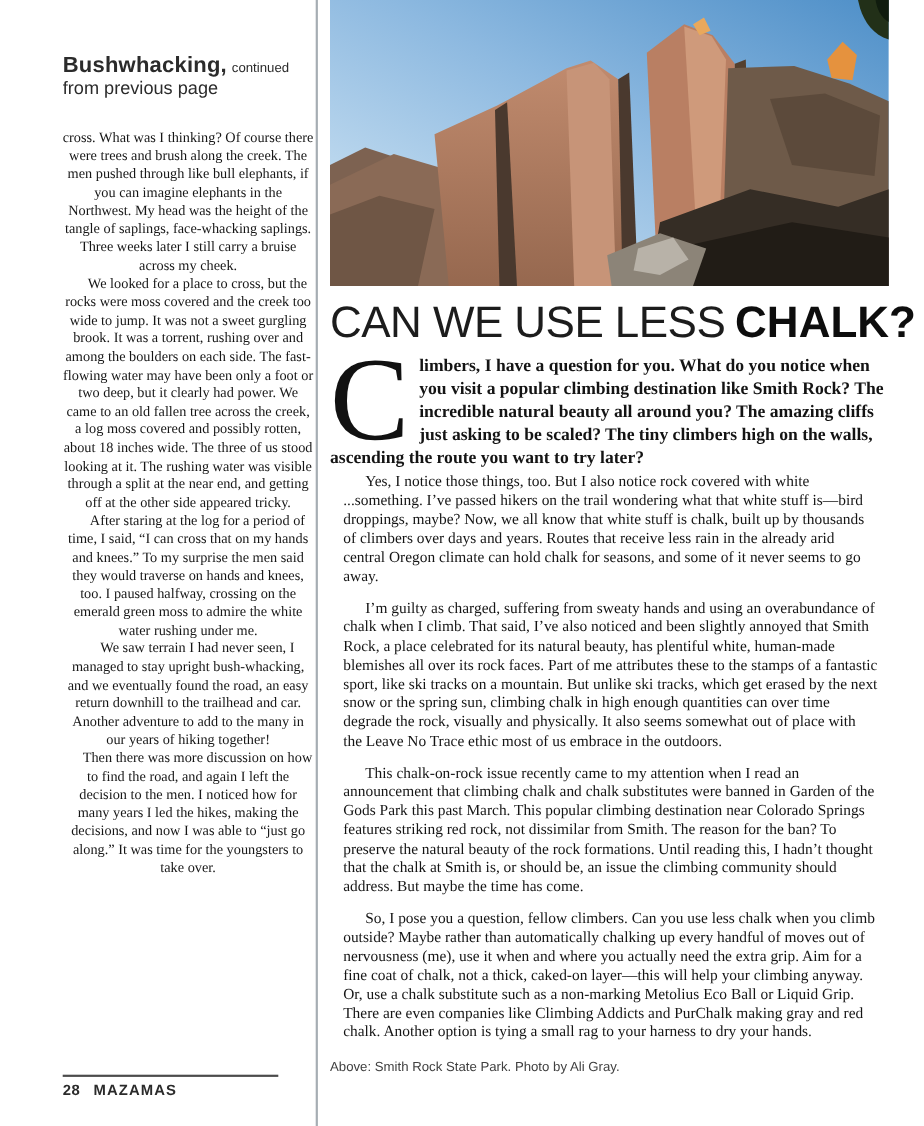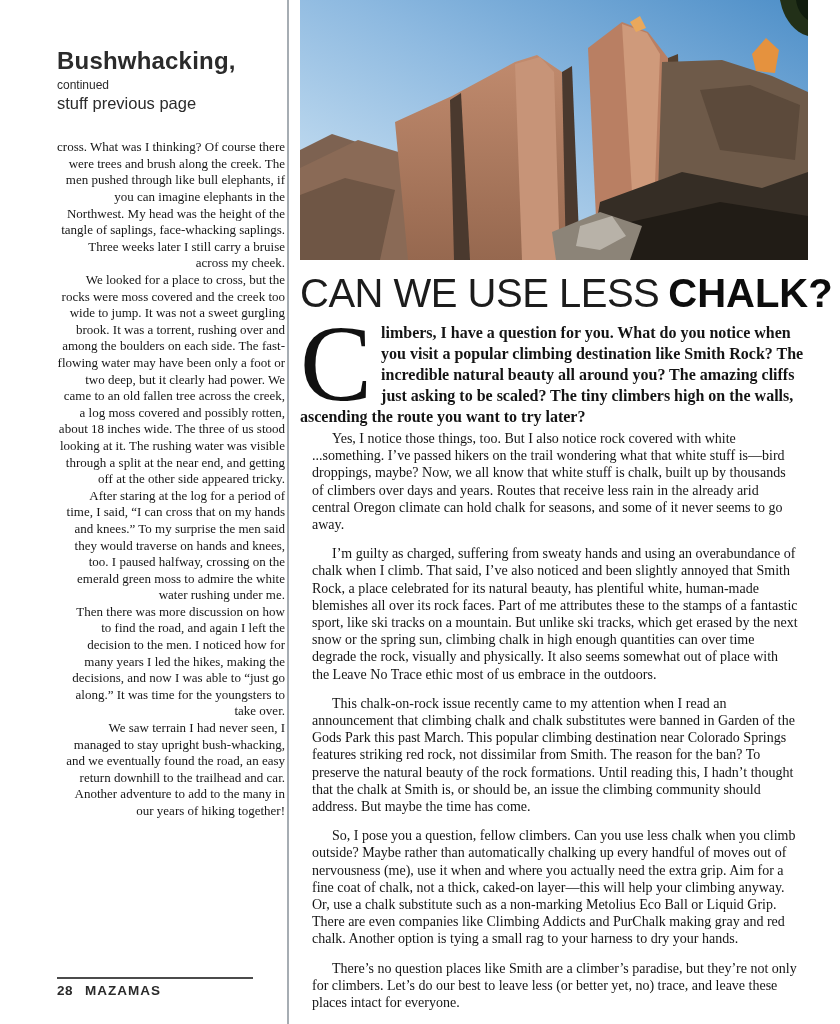--- a/index.html
+++ b/index.html
@@ -5,24 +5,24 @@
   html,body{margin:0;padding:0;background:#ffffff;}
   .page{position:relative;width:840px;height:1024px;background:#ffffff;overflow:hidden;
         font-family:"Liberation Serif", serif;color:#1a1a1a;}
 
   
   .divider{position:absolute;left:287px;top:0;width:2px;height:1024px;background:#a6adb3;}
 
   
   .left-col{position:absolute;left:57px;top:48px;width:228px;}
   .bw-head{font-family:"Liberation Sans", sans-serif;color:#2b2b2b;line-height:1.12;}
-  .bw-title{font-size:24px;font-weight:bold;letter-spacing:.2px;}
+  .bw-title{font-size:20px;font-weight:bold;letter-spacing:.2px;}
   .bw-cont{font-size:12px;font-weight:normal;}
   .bw-sub{font-family:"Liberation Sans", sans-serif;font-size:16.5px;color:#2b2b2b;margin-top:1px;}
-  .lc-body{margin-top:27px;font-size:13px;line-height:16.6px;color:#161616;text-align:right;}
+  .lc-body{margin-top:27px;font-size:13px;line-height:16.6px;color:#161616;text-align:center;}
   .lc-body p{margin:0;}
   .lc-body p.indent{text-indent:17px;}
 
   
   .right-col{position:absolute;left:300px;top:0;width:510px;}
   .photo{margin:0;width:508px;height:260px;display:block;}
   .photo svg{display:block;}
   .headline{margin:13px 0 0 0;font-family:"Liberation Sans", sans-serif;font-weight:normal;
             font-size:40px;line-height:1;color:#1c1c1c;letter-spacing:-.5px;white-space:nowrap;}
   .headline .hl-bold{font-weight:800;color:#0d0d0d;margin-left:9px;letter-spacing:0;}
@@ -44,28 +44,28 @@
 <body>
 
 <div class="page">
 
   <div class="divider"></div>
 
   <aside class="left-col">
     <div class="bw-head">
       <span class="bw-title">Bushwhacking,</span>
       <span class="bw-cont">continued</span>
-      <div class="bw-sub">stuff previous page</div>
+      <div class="bw-sub">from previous page</div>
     </div>
     <div class="lc-body">
       <p>cross. What was I thinking? Of course there were trees and brush along the creek. The men pushed through like bull elephants, if you can imagine elephants in the Northwest. My head was the height of the tangle of saplings, face-whacking saplings. Three weeks later I still carry a bruise across my cheek.</p>
       <p class="indent">We looked for a place to cross, but the rocks were moss covered and the creek too wide to jump. It was not a sweet gurgling brook. It was a torrent, rushing over and among the boulders on each side. The fast-flowing water may have been only a foot or two deep, but it clearly had power. We came to an old fallen tree across the creek, a log moss covered and possibly rotten, about 18 inches wide. The three of us stood looking at it. The rushing water was visible through a split at the near end, and getting off at the other side appeared tricky.</p>
       <p class="indent">After staring at the log for a period of time, I said, “I can cross that on my hands and knees.” To my surprise the men said they would traverse on hands and knees, too. I paused halfway, crossing on the emerald green moss to admire the white water rushing under me.</p>
+      <p class="indent">We saw terrain I had never seen, I managed to stay upright bush-whacking, and we eventually found the road, an easy return downhill to the trailhead and car. Another adventure to add to the many in our years of hiking together!</p>
       <p class="indent">Then there was more discussion on how to find the road, and again I left the decision to the men. I noticed how for many years I led the hikes, making the decisions, and now I was able to “just go along.” It was time for the youngsters to take over.</p>
-      <p class="indent">We saw terrain I had never seen, I managed to stay upright bush-whacking, and we eventually found the road, an easy return downhill to the trailhead and car. Another adventure to add to the many in our years of hiking together!</p>
     </div>
   </aside>
 
   <main class="right-col">
 
     <figure class="photo">
       <svg width="508" height="260" viewBox="0 0 508 260" xmlns="http://www.w3.org/2000/svg">
         <defs>
           <linearGradient id="sky" x1="0" y1="1" x2="1" y2="0">
             <stop offset="0" stop-color="#d6e9f6"></stop>
@@ -114,21 +114,20 @@
 
     <h1 class="headline"><span class="hl-light">CAN WE USE LESS</span><span class="hl-bold">CHALK?</span></h1>
 
 
     <p class="intro"><span class="dropcap">C</span><span>limbers, I have a question for you. What do you notice when you visit a popular climbing destination like Smith Rock? The incredible natural beauty all around you? The amazing cliffs just asking to be scaled? The tiny climbers high on the walls, ascending the route you want to try later?</span></p>
 
     <p class="par first">Yes, I notice those things, too. But I also notice rock covered with white ...something. I’ve passed hikers on the trail wondering what that white stuff is—bird droppings, maybe? Now, we all know that white stuff is chalk, built up by thousands of climbers over days and years. Routes that receive less rain in the already arid central Oregon climate can hold chalk for seasons, and some of it never seems to go away.</p>
     <p class="par">I’m guilty as charged, suffering from sweaty hands and using an overabundance of chalk when I climb. That said, I’ve also noticed and been slightly annoyed that Smith Rock, a place celebrated for its natural beauty, has plentiful white, human-made blemishes all over its rock faces. Part of me attributes these to the stamps of a fantastic sport, like ski tracks on a mountain. But unlike ski tracks, which get erased by the next snow or the spring sun, climbing chalk in high enough quantities can over time degrade the rock, visually and physically. It also seems somewhat out of place with the Leave No Trace ethic most of us embrace in the outdoors.</p>
     <p class="par">This chalk-on-rock issue recently came to my attention when I read an announcement that climbing chalk and chalk substitutes were banned in Garden of the Gods Park this past March. This popular climbing destination near Colorado Springs features striking red rock, not dissimilar from Smith. The reason for the ban? To preserve the natural beauty of the rock formations. Until reading this, I hadn’t thought that the chalk at Smith is, or should be, an issue the climbing community should address. But maybe the time has come.</p>
     <p class="par">So, I pose you a question, fellow climbers. Can you use less chalk when you climb outside? Maybe rather than automatically chalking up every handful of moves out of nervousness (me), use it when and where you actually need the extra grip. Aim for a fine coat of chalk, not a thick, caked-on layer—this will help your climbing anyway. Or, use a chalk substitute such as a non-marking Metolius Eco Ball or Liquid Grip. There are even companies like Climbing Addicts and PurChalk making gray and red chalk. Another option is tying a small rag to your harness to dry your hands.</p>
-    <p class="par">There’s no question places like Smith are a climber’s paradise, but they’re not only for climbers. Let’s do our best to leave less (or better yet, no) trace, and leave these places intact for everyone.</p>
 
     <p class="caption">Above: Smith Rock State Park. Photo by Ali Gray.</p>
   </main>
 
   <footer class="page-footer">
     <div class="footer-rule"></div>
     <div class="footer-text">
       <span>28</span><span class="mag">MAZAMAS</span>
     </div>
   </footer>

